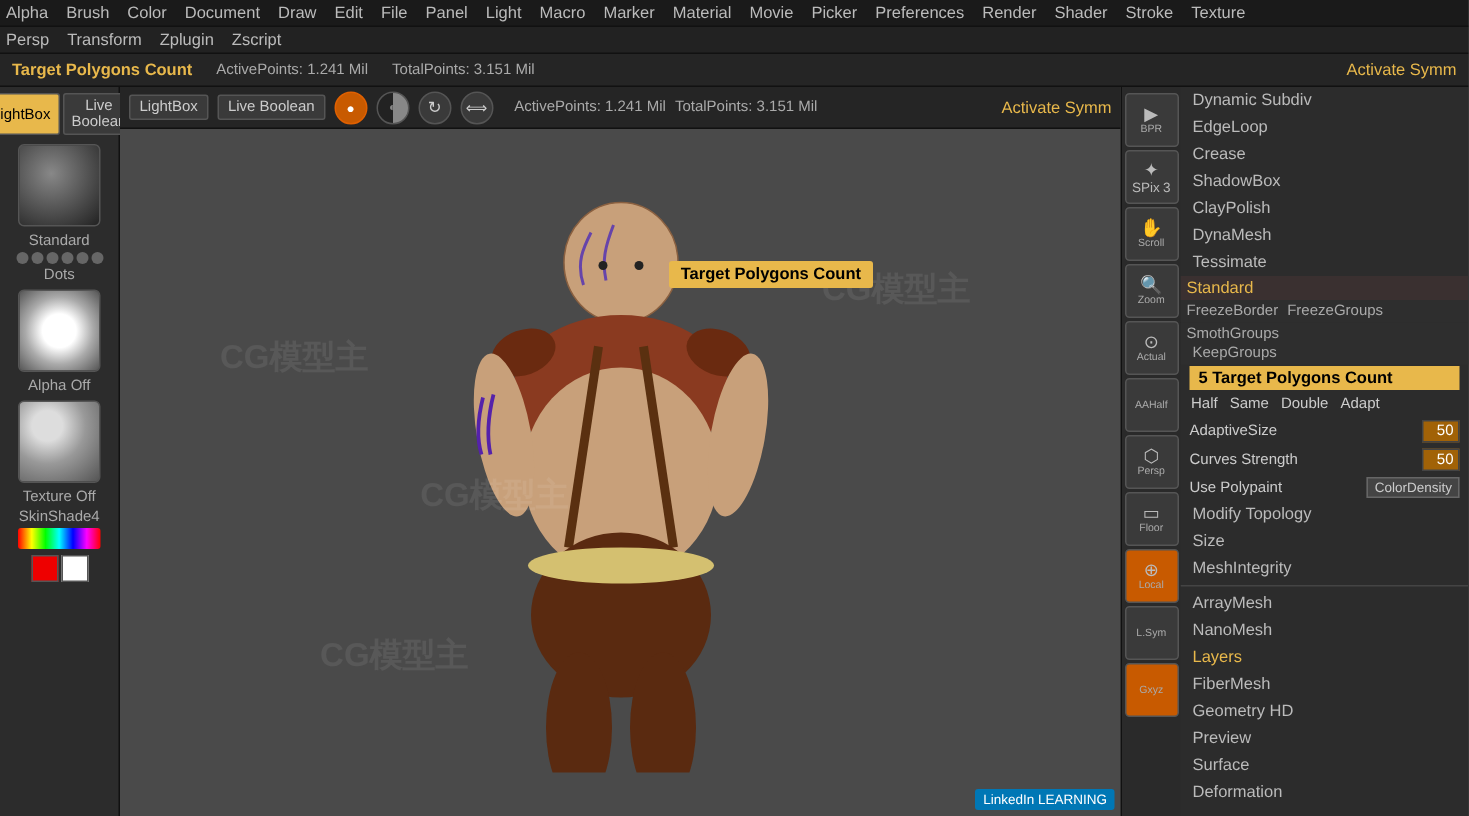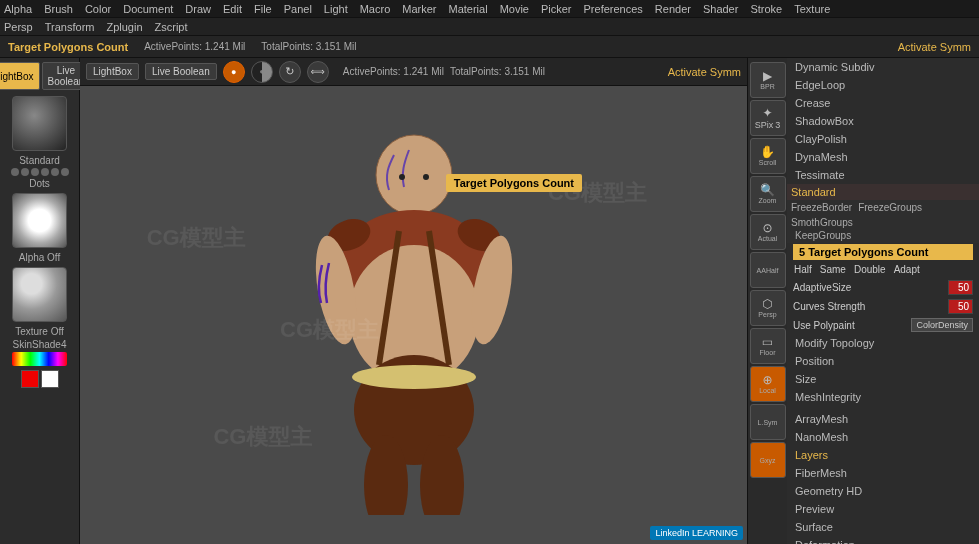--- a/index.html
+++ b/index.html
@@ -356,21 +356,21 @@
       gap: 4px;
     }
     .sub-label {
       font-size: 10px;
       color: #ccc;
       flex: 1;
     }
     .sub-value {
       font-size: 10px;
       color: #fff;
-      background: #b91c1c;
+      background: #a16207;
       border: 1px solid #444;
       padding: 1px 3px;
       min-width: 25px;
       text-align: right;
     }
 
     
     .color-density-btn {
       background: #444;
       color: #ccc;
@@ -648,21 +648,20 @@
       <span class="sub-value">50</span>
     </div>
 
     <div class="sub-row">
       <span class="sub-label">Use Polypaint</span>
       <button class="color-density-btn">ColorDensity</button>
     </div>
 
     <div class="panel-item">Modify Topology</div>
 
-    <div class="panel-item">Position</div>
 
     <div class="panel-item">Size</div>
 
     <div class="panel-item">MeshIntegrity</div>
     <div class="panel-divider"></div>
 
     <div class="panel-item">ArrayMesh</div>
     <div class="panel-item">NanoMesh</div>
     <div class="panel-item layers-highlight">Layers</div>
     <div class="panel-item">FiberMesh</div>

